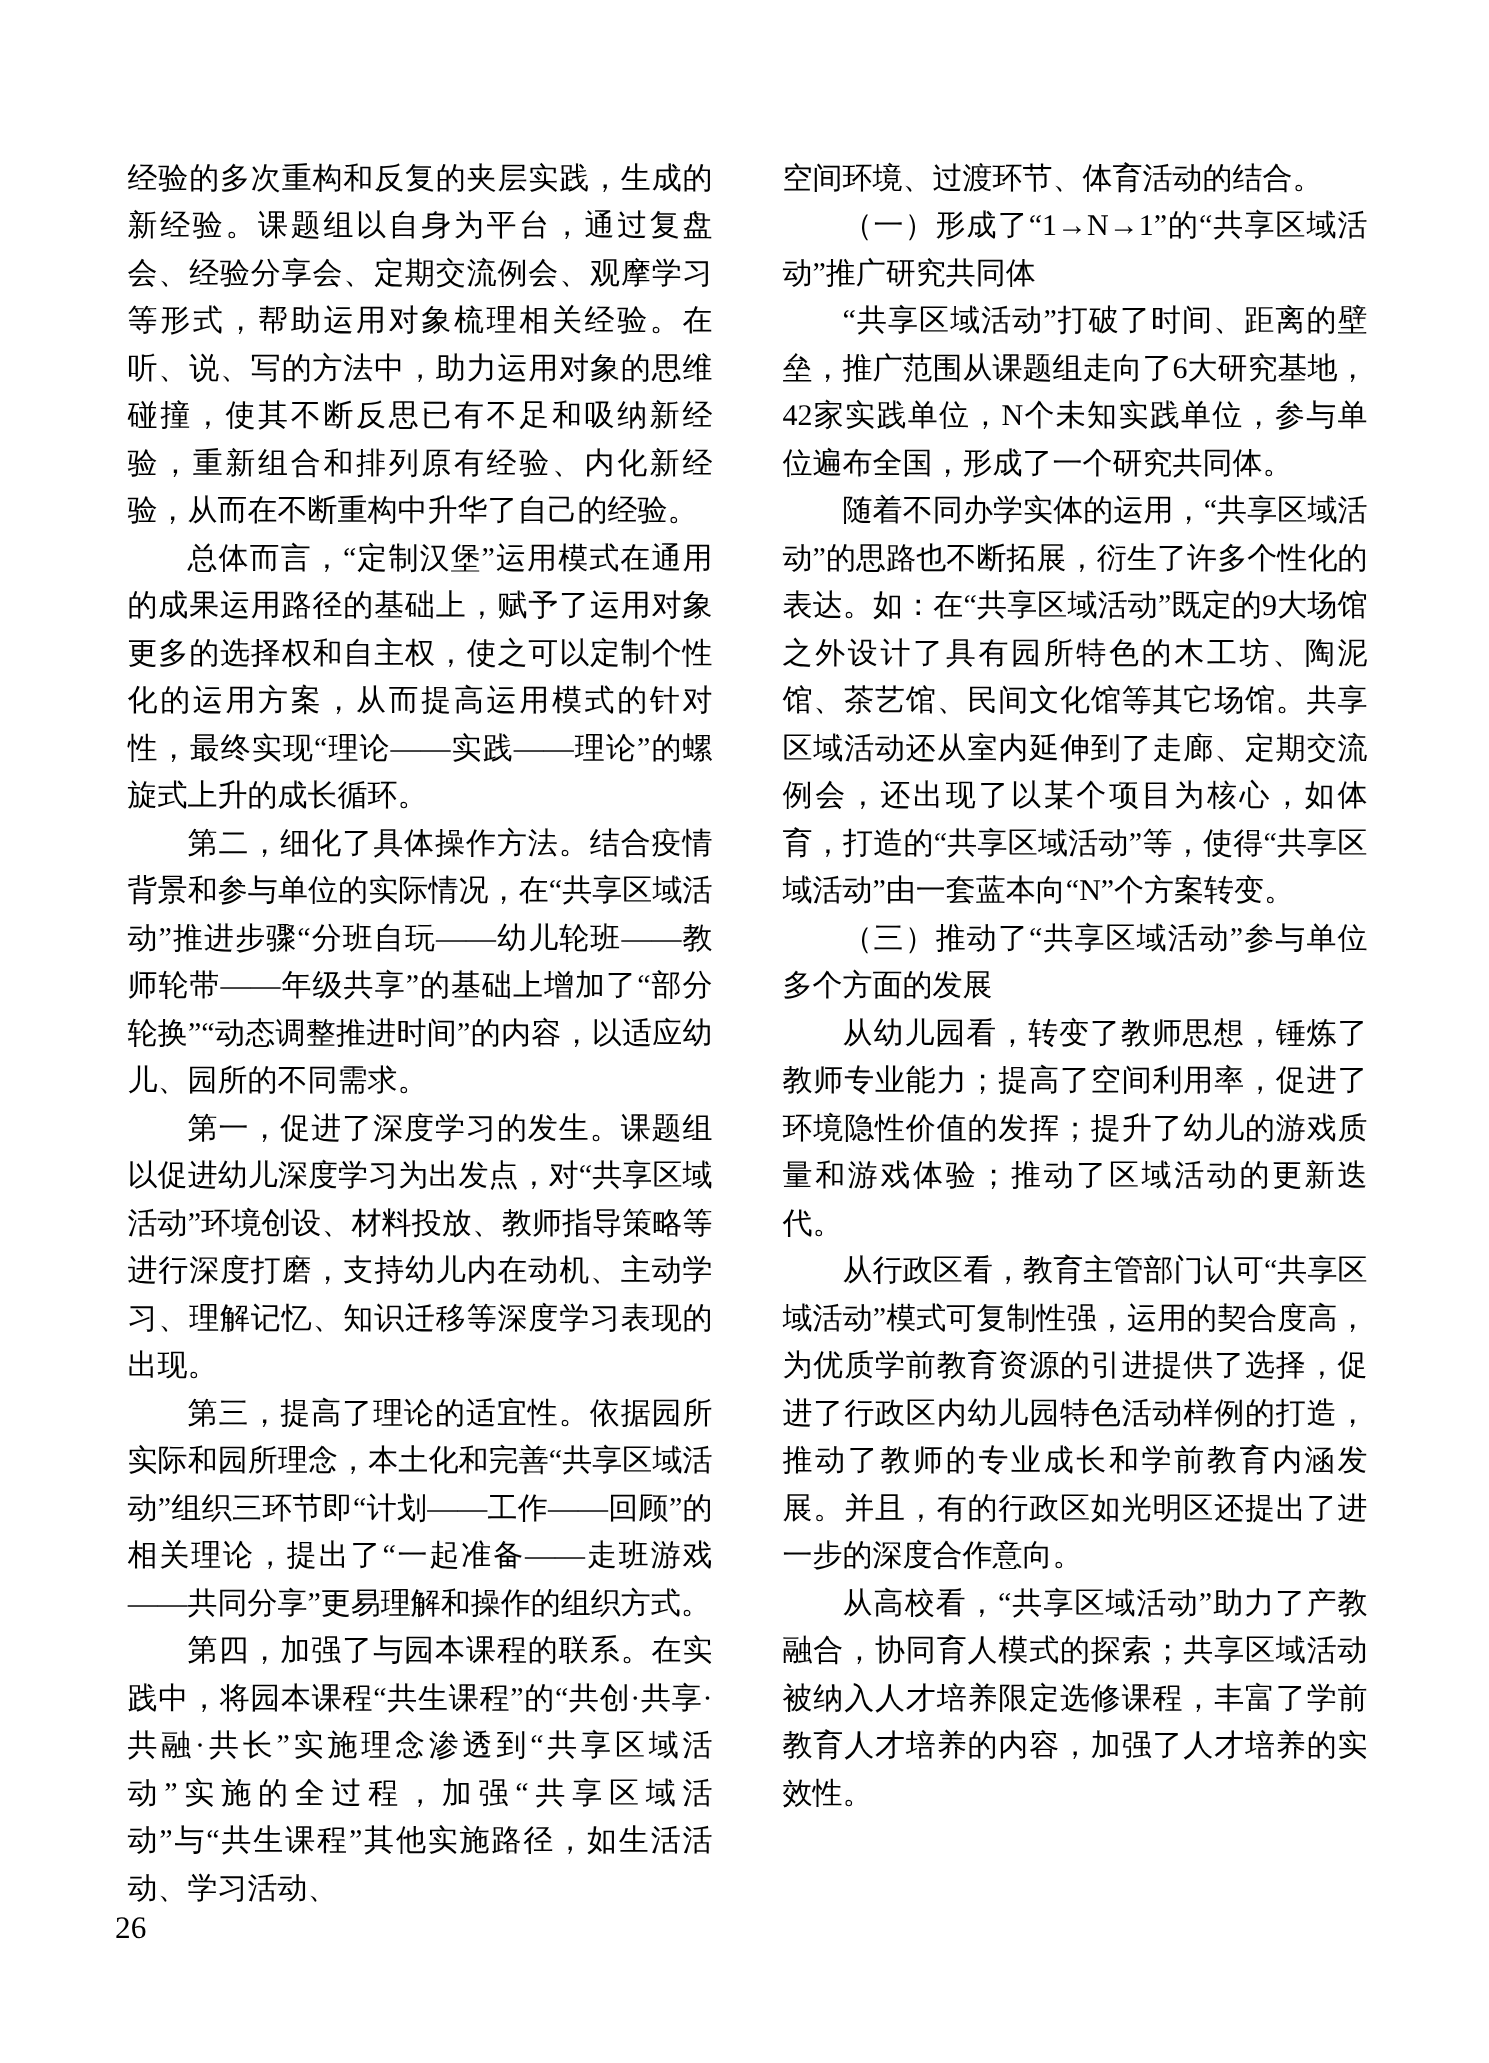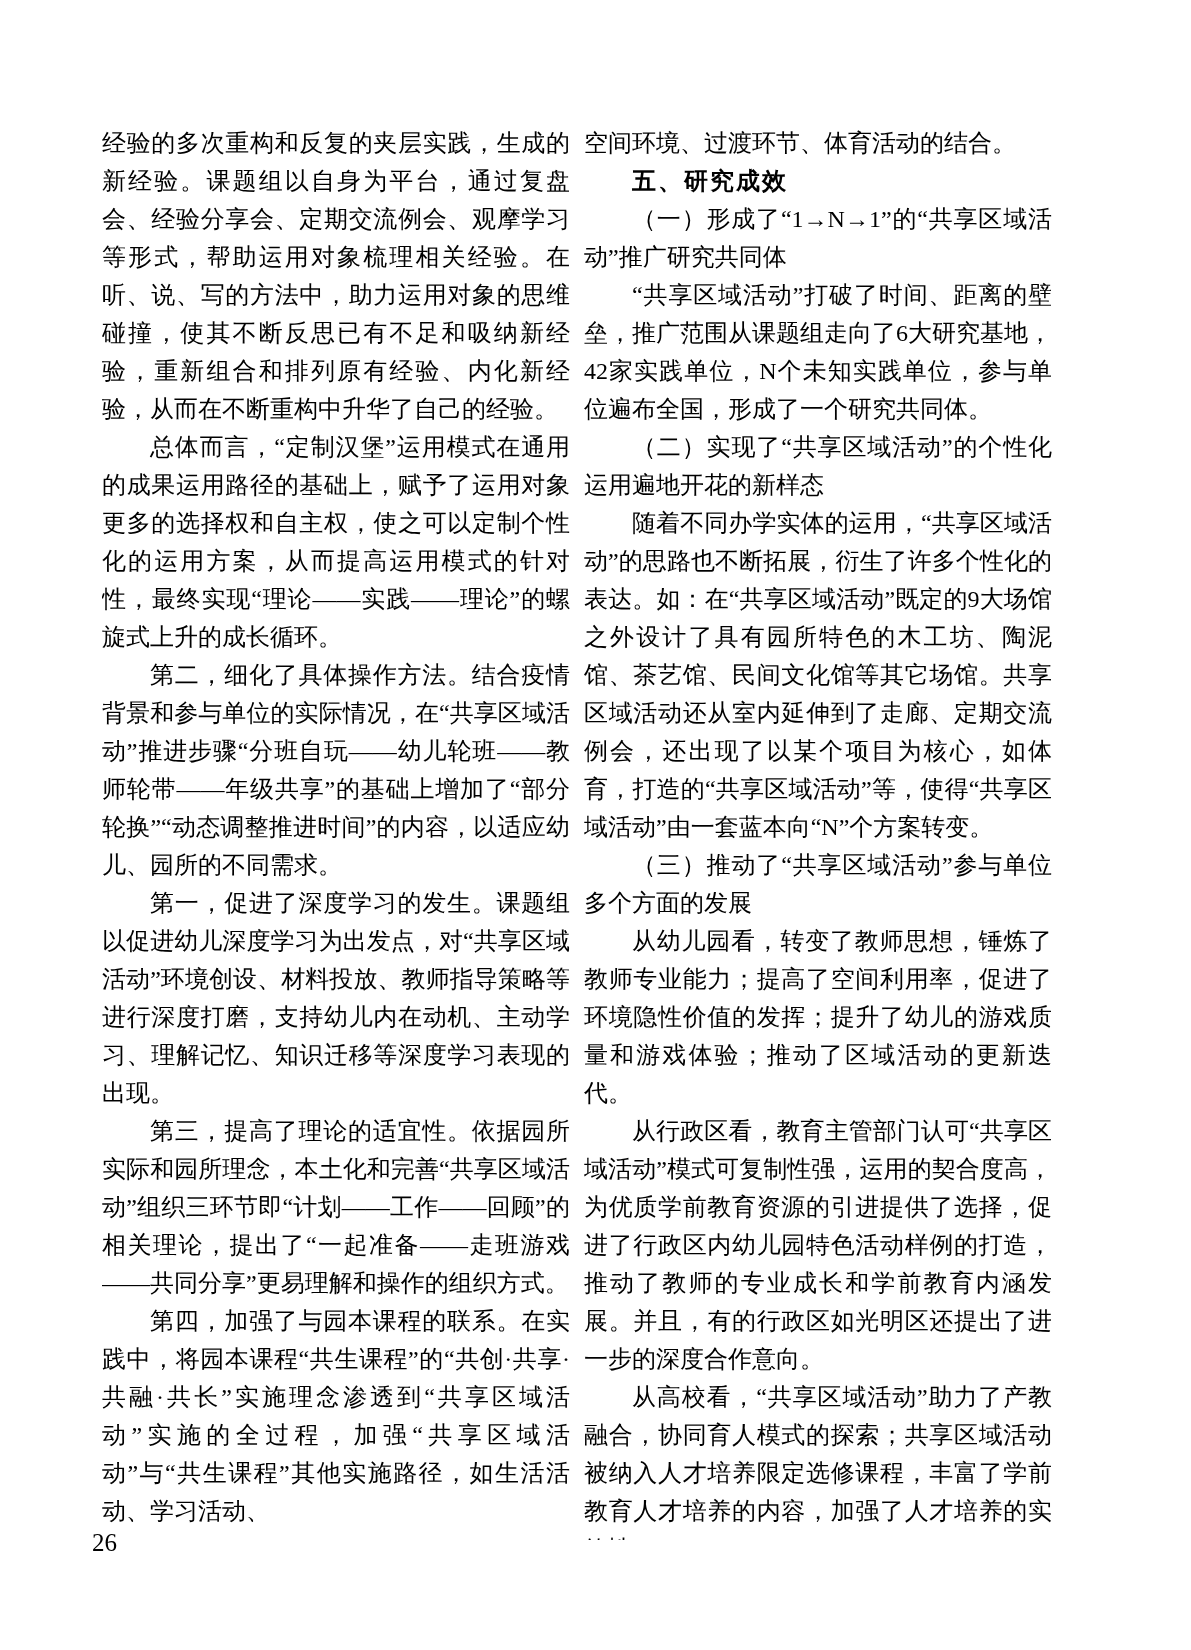--- a/index.html
+++ b/index.html
@@ -21,21 +21,21 @@
     position: absolute;
     top: 124px;
     width: 468px;
     height: 1416px;
     font-size: 24px;
     line-height: 38px;
     text-align: justify;
     overflow: hidden;
   }
   .col-left  { left: 102px; }
-  .col-right { left: 584px; }
+  .col-right { left: 626px; }
   .col p {
     margin: 0;
     padding: 0;
   }
   .para.indent { text-indent: 2em; }
   .heading {
     font-weight: 700;
     font-family: "Liberation Sans", "DejaVu Sans", sans-serif;
     text-indent: 2em;
     letter-spacing: 2px;
@@ -57,24 +57,22 @@
   <div class="col col-left">
       <p class="para">经验的多次重构和反复的夹层实践，生成的新经验。课题组以自身为平台，通过复盘会、经验分享会、定期交流例会、观摩学习等形式，帮助运用对象梳理相关经验。在听、说、写的方法中，助力运用对象的思维碰撞，使其不断反思已有不足和吸纳新经验，重新组合和排列原有经验、内化新经验，从而在不断重构中升华了自己的经验。</p>
       <p class="para indent">总体而言，“定制汉堡”运用模式在通用的成果运用路径的基础上，赋予了运用对象更多的选择权和自主权，使之可以定制个性化的运用方案，从而提高运用模式的针对性，最终实现“理论——实践——理论”的螺旋式上升的成长循环。</p>
       <p class="para indent">第二，细化了具体操作方法。结合疫情背景和参与单位的实际情况，在“共享区域活动”推进步骤“分班自玩——幼儿轮班——教师轮带——年级共享”的基础上增加了“部分轮换”“动态调整推进时间”的内容，以适应幼儿、园所的不同需求。</p>
       <p class="para indent">第一，促进了深度学习的发生。课题组以促进幼儿深度学习为出发点，对“共享区域活动”环境创设、材料投放、教师指导策略等进行深度打磨，支持幼儿内在动机、主动学习、理解记忆、知识迁移等深度学习表现的出现。</p>
       <p class="para indent">第三，提高了理论的适宜性。依据园所实际和园所理念，本土化和完善“共享区域活动”组织三环节即“计划——工作——回顾”的相关理论，提出了“一起准备——走班游戏——共同分享”更易理解和操作的组织方式。</p>
       <p class="para indent">第四，加强了与园本课程的联系。在实践中，将园本课程“共生课程”的“共创·共享·共融·共长”实施理念渗透到“共享区域活动”实施的全过程，加强“共享区域活动”与“共生课程”其他实施路径，如生活活动、学习活动、</p>
     </div>
   <div class="col col-right">
       <p class="para">空间环境、过渡环节、体育活动的结合。</p>
-      <p class="heading">五、研究成效</p>
       <p class="para indent">（一）形成了“1→N→1”的“共享区域活动”推广研究共同体</p>
       <p class="para indent">“共享区域活动”打破了时间、距离的壁垒，推广范围从课题组走向了6大研究基地，42家实践单位，N个未知实践单位，参与单位遍布全国，形成了一个研究共同体。</p>
-      <p class="para indent">（二）实现了“共享区域活动”的个性化运用遍地开花的新样态</p>
       <p class="para indent">随着不同办学实体的运用，“共享区域活动”的思路也不断拓展，衍生了许多个性化的表达。如：在“共享区域活动”既定的9大场馆之外设计了具有园所特色的木工坊、陶泥馆、茶艺馆、民间文化馆等其它场馆。共享区域活动还从室内延伸到了走廊、定期交流例会，还出现了以某个项目为核心，如体育，打造的“共享区域活动”等，使得“共享区域活动”由一套蓝本向“N”个方案转变。</p>
       <p class="para indent">（三）推动了“共享区域活动”参与单位多个方面的发展</p>
       <p class="para indent">从幼儿园看，转变了教师思想，锤炼了教师专业能力；提高了空间利用率，促进了环境隐性价值的发挥；提升了幼儿的游戏质量和游戏体验；推动了区域活动的更新迭代。</p>
       <p class="para indent">从行政区看，教育主管部门认可“共享区域活动”模式可复制性强，运用的契合度高，为优质学前教育资源的引进提供了选择，促进了行政区内幼儿园特色活动样例的打造，推动了教师的专业成长和学前教育内涵发展。并且，有的行政区如光明区还提出了进一步的深度合作意向。</p>
       <p class="para indent">从高校看，“共享区域活动”助力了产教融合，协同育人模式的探索；共享区域活动被纳入人才培养限定选修课程，丰富了学前教育人才培养的内容，加强了人才培养的实效性。</p>
     </div>
   <div class="page-number">26</div>
 </div>
 
 </body></html>

